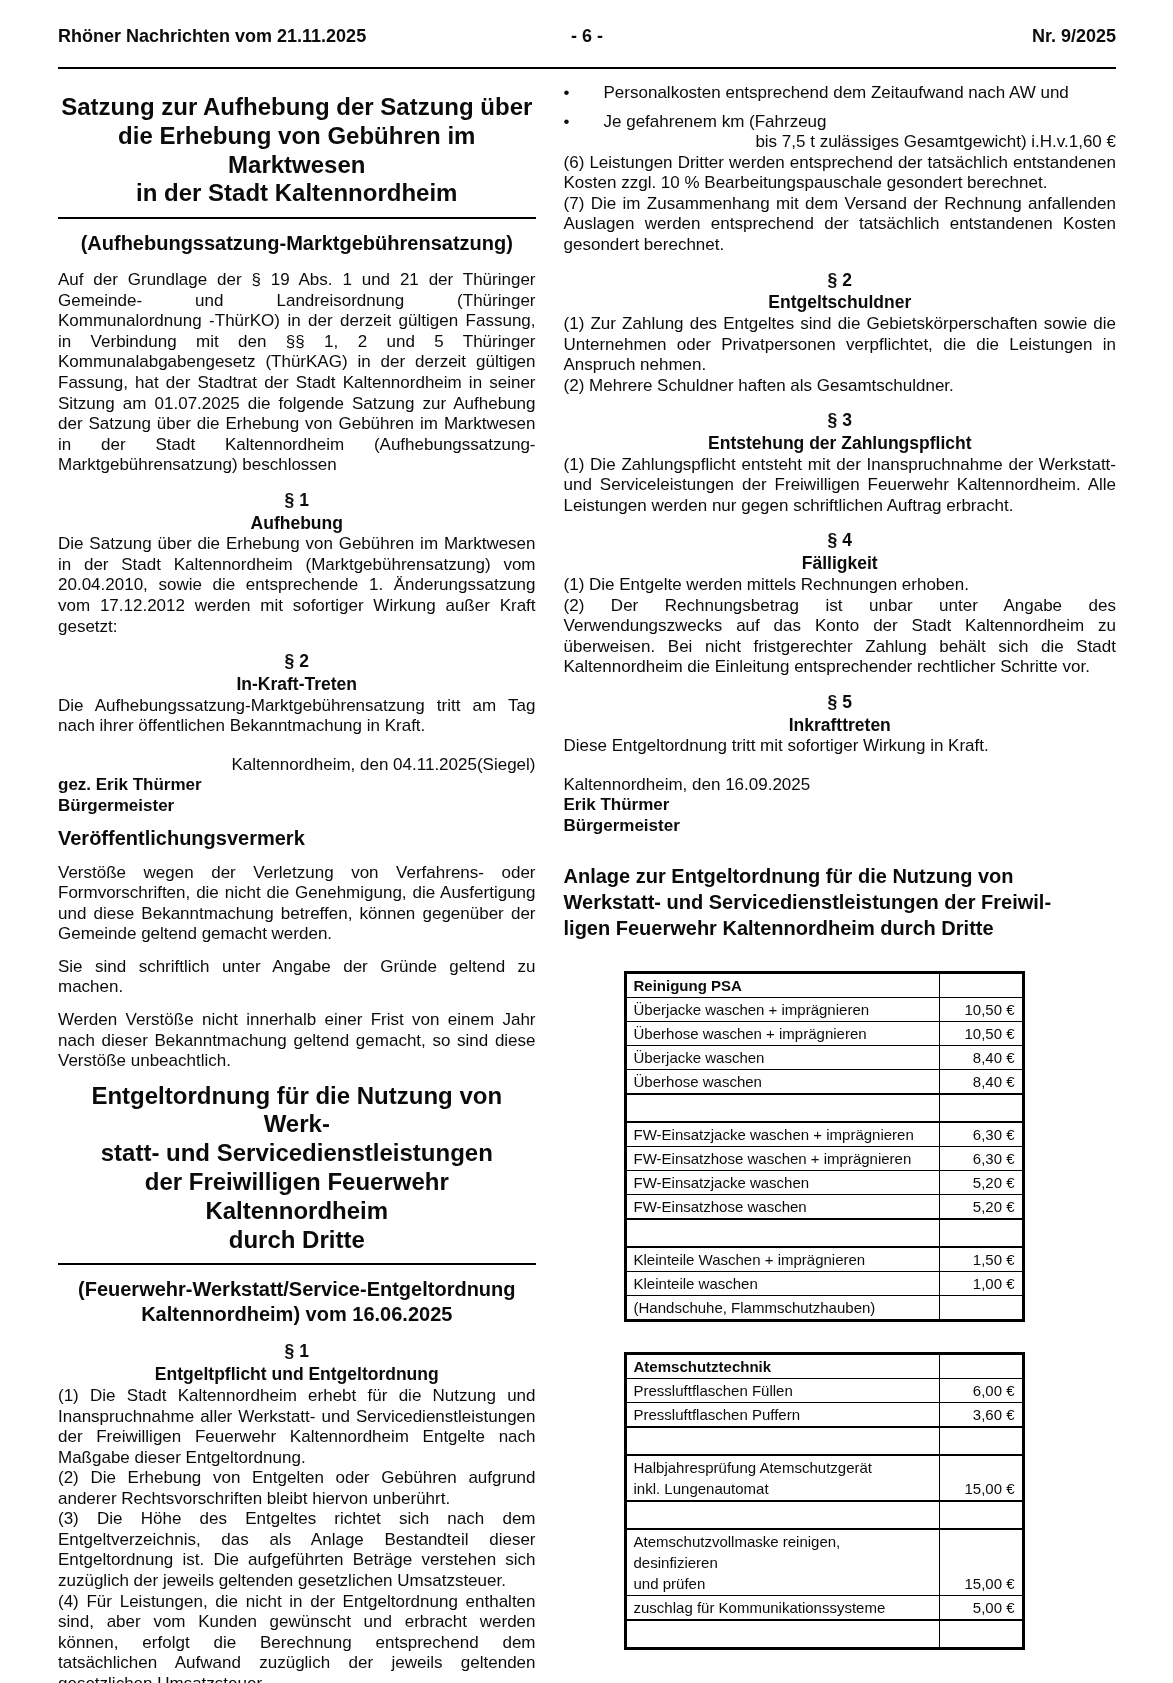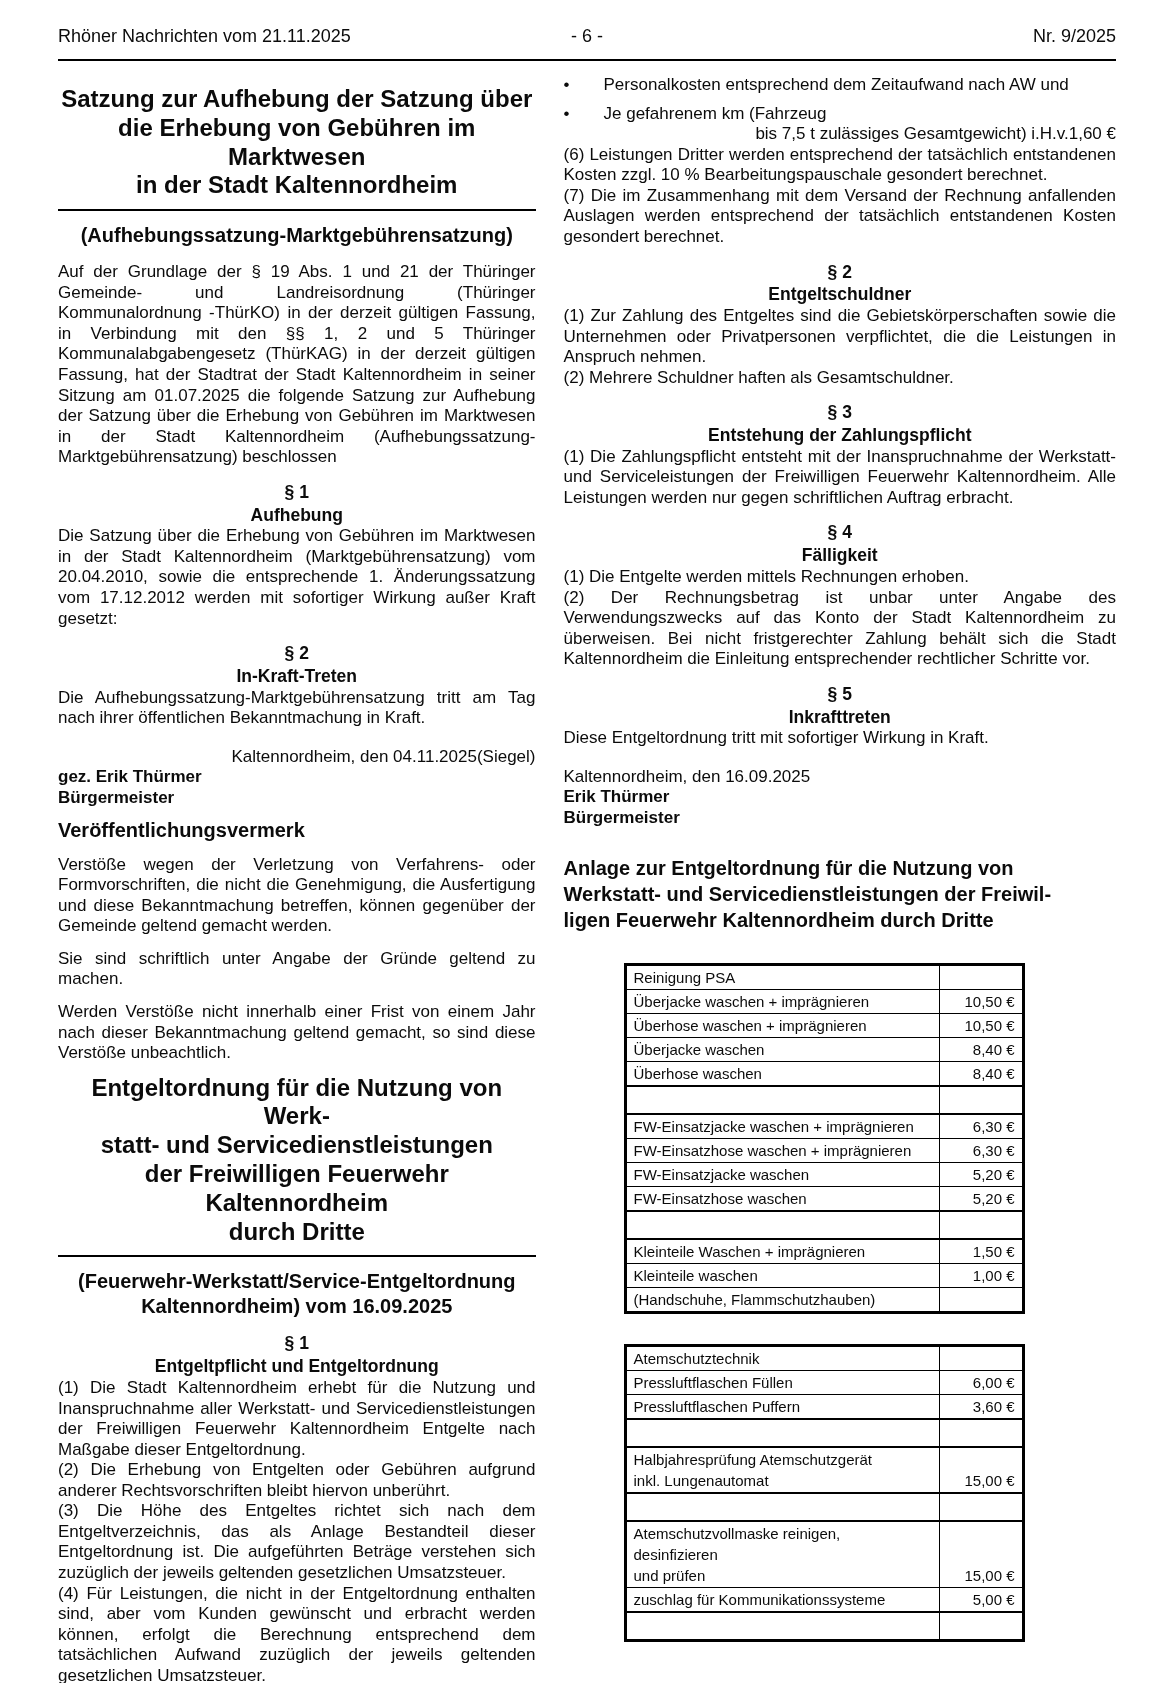--- a/index.html
+++ b/index.html
@@ -1,21 +1,21 @@
 <!DOCTYPE html>
 <html lang="de"><head>
 <meta charset="utf-8">
 <style>
   html,body{margin:0;padding:0;}
   body{
     width:1173px;height:1683px;overflow:hidden;background:#ffffff;color:#0b0b0b;
     font-family:"Liberation Sans", sans-serif;
   }
   .page{padding:26px 57px 0 58px;}
-  .pghead{display:flex;align-items:flex-start;font-size:18px;padding-bottom:12px;border-bottom:2px solid #000;}
+  .pghead{display:flex;align-items:flex-start;font-size:18px;padding-bottom:20px;border-bottom:2px solid #000;font-weight:bold;}
   .pghead .h-left{flex:1;text-align:left;}
   .pghead .h-center{flex:1;text-align:center;}
   .pghead .h-right{flex:1;text-align:right;}
   .cols{display:flex;gap:28px;margin-top:14px;}
   .col-l{width:478px;font-size:17px;line-height:1.21;text-align:justify;}
   .col-r{width:553px;font-size:17px;line-height:1.21;text-align:justify;}
   .ml{white-space:pre-line;}
   .t1{font-size:24px;font-weight:bold;text-align:center;line-height:1.2;margin-top:10px;}
   .rule{border:none;border-top:2.5px solid #000;margin:9px 0 0 0;}
   .sub{font-size:20px;font-weight:bold;text-align:center;margin-top:12px;line-height:1.25;}
@@ -26,21 +26,21 @@
   .bold{font-weight:bold;}
   .vh{font-size:20px;font-weight:bold;text-align:left;margin-top:10px;}
   .brow{display:flex;}
   .bdot{width:40px;flex:none;}
   .bcontent{flex:1;}
   .anlage{font-size:20px;font-weight:bold;line-height:1.3;text-align:left;margin-top:26px;}
   table.gt{border-collapse:collapse;border:3px solid #000;margin:30px 0 0 60px;font-size:15px;line-height:1.4;table-layout:fixed;}
   table.gt td{border:1.6px solid #000;padding:1px 7px;overflow:hidden;}
   td.cl{width:298px;text-align:left;white-space:pre-line;}
   td.cr{width:68px;text-align:right;vertical-align:bottom;}
-  tr.head td{font-weight:normal;}
+  tr.head td{font-weight:bold;}
   tr.sep td{height:24px;border-top-width:2.4px;border-bottom-width:2.4px;}
   .t2gap{margin-top:70px;}
 </style>
 </head>
 <body>
 
 <div class="page">
 
   <div class="pghead">
     <span class="h-left">Rhöner Nachrichten vom 21.11.2025</span>
@@ -81,21 +81,21 @@
       <p class="p mt12">Verstöße wegen der Verletzung von Verfahrens- oder Formvorschriften, die nicht die Genehmigung, die Ausfertigung und diese Bekanntmachung betreffen, können gegenüber der Gemeinde geltend gemacht werden.</p>
       <p class="p mt12">Sie sind schriftlich unter Angabe der Gründe geltend zu machen.</p>
       <p class="p mt12">Werden Verstöße nicht innerhalb einer Frist von einem Jahr nach dieser Bekanntmachung geltend gemacht, so sind diese Verstöße unbeachtlich.</p>
 
       <div class="t1 ml mt34">Entgeltordnung für die Nutzung von Werk-
 statt- und Servicedienstleistungen
 der Freiwilligen Feuerwehr Kaltennordheim
 durch Dritte</div>
       <hr class="rule">
       <div class="sub ml">(Feuerwehr-Werkstatt/Service-Entgeltordnung
-Kaltennordheim) vom 16.09.2025</div>
+Kaltennordheim) vom 16.06.2025</div>
 
       <div class="sec">
         <div>§ 1</div>
         <div>Entgeltpflicht und Entgeltordnung</div>
       </div>
       <p class="p">(1) Die Stadt Kaltennordheim erhebt für die Nutzung und Inanspruchnahme aller Werkstatt- und Servicedienstleistungen der Freiwilligen Feuerwehr Kaltennordheim Entgelte nach Maßgabe dieser Entgeltordnung.</p>
       <p class="p">(2) Die Erhebung von Entgelten oder Gebühren aufgrund anderer Rechtsvorschriften bleibt hiervon unberührt.</p>
       <p class="p">(3) Die Höhe des Entgeltes richtet sich nach dem Entgeltverzeichnis, das als Anlage Bestandteil dieser Entgeltordnung ist. Die aufgeführten Beträge verstehen sich zuzüglich der jeweils geltenden gesetzlichen Umsatzsteuer.</p>
       <p class="p">(4) Für Leistungen, die nicht in der Entgeltordnung enthalten sind, aber vom Kunden gewünscht und erbracht werden können, erfolgt die Berechnung entsprechend dem tatsächlichen Aufwand zuzüglich der jeweils geltenden gesetzlichen Umsatzsteuer.</p>
 

